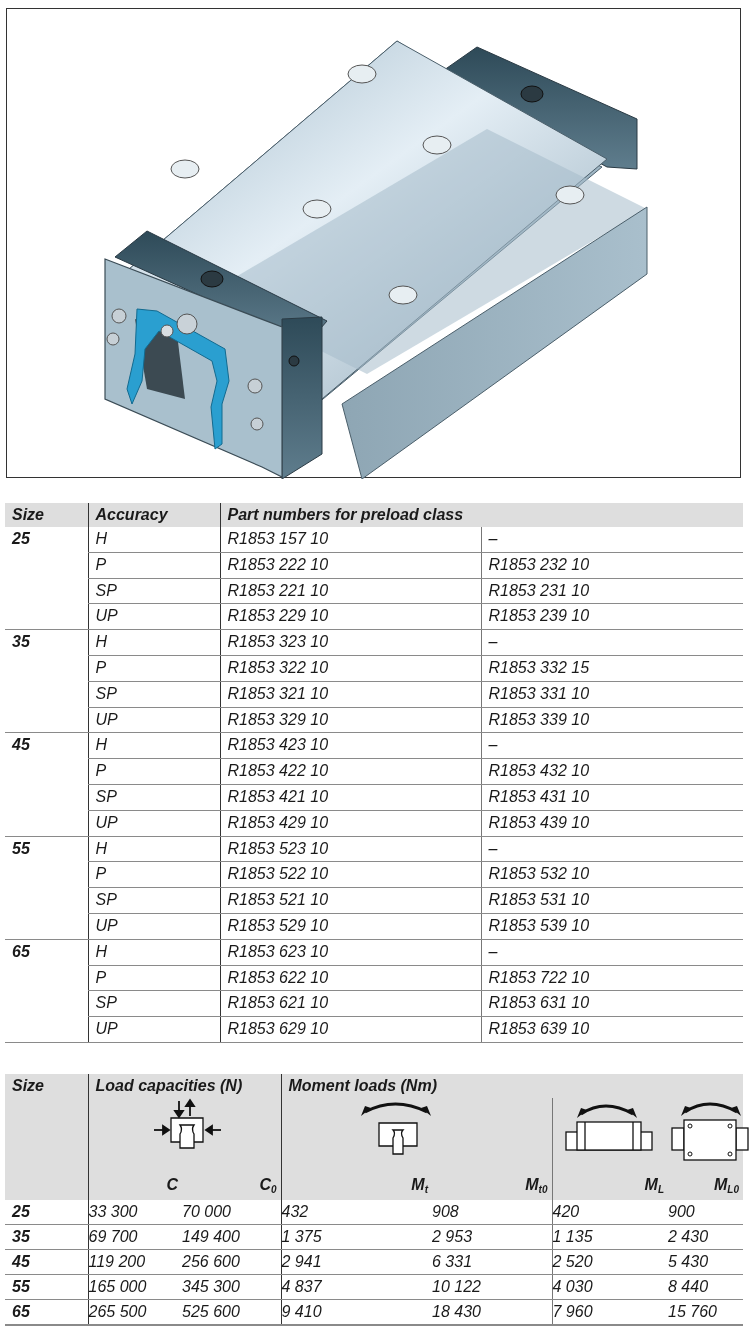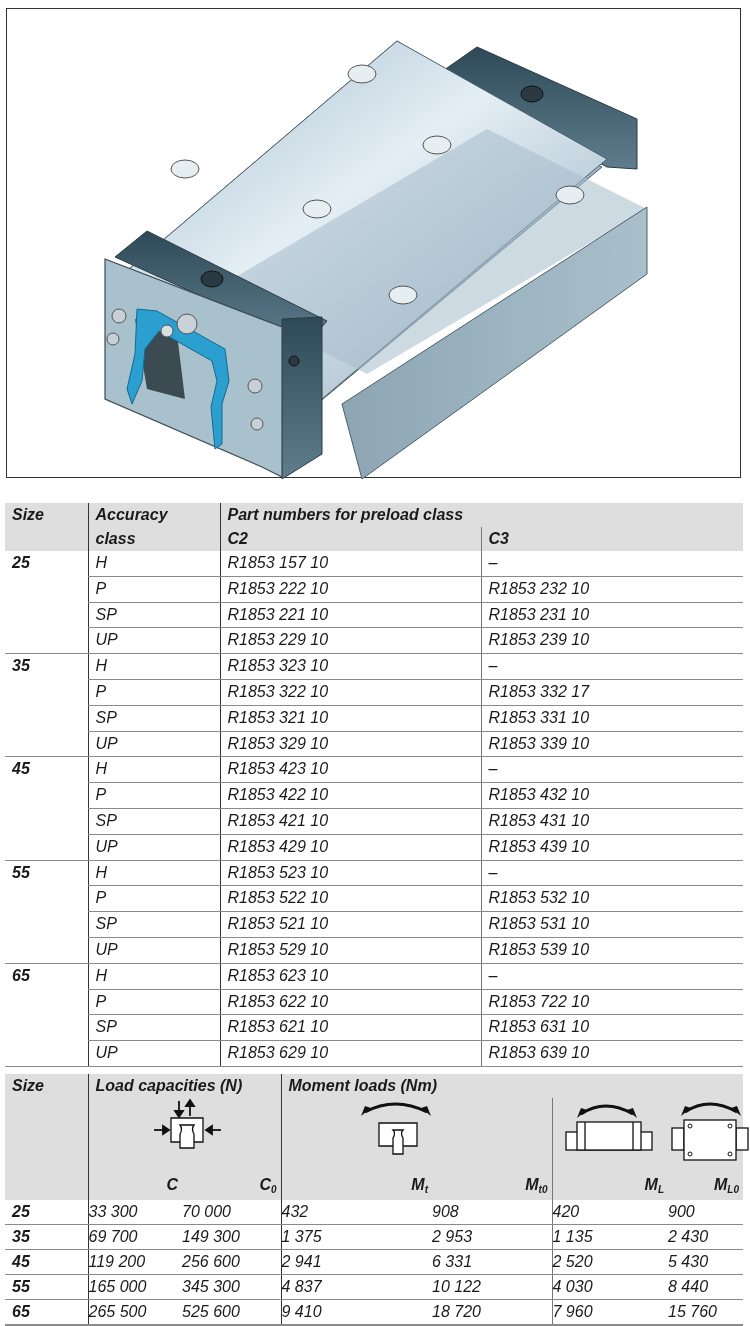--- a/index.html
+++ b/index.html
@@ -101,26 +101,20 @@
       <col style="width:132px">
       <col style="width:261px">
       <col style="width:262px">
     </colgroup>
   <thead>
     <tr>
       <th>Size</th>
       <th class="vl">Accuracy</th>
       <th class="vl" colspan="2">Part numbers for preload class</th>
     </tr>
-    <tr>
-      <th></th>
-      <th class="vl">class</th>
-      <th class="vl">C2</th>
-      <th class="hv">C3</th>
-    </tr>
   </thead>
   <tbody id="t1body">
       <tr>
         <td class="sz">25</td>
         <td class="vl">H</td>
         <td class="vl">R1853 157 10</td>
         <td class="hv">–</td>
       </tr>
       <tr>
         <td class="sz"></td>
@@ -143,21 +137,21 @@
       <tr>
         <td class="sz">35</td>
         <td class="vl">H</td>
         <td class="vl">R1853 323 10</td>
         <td class="hv">–</td>
       </tr>
       <tr>
         <td class="sz"></td>
         <td class="vl">P</td>
         <td class="vl">R1853 322 10</td>
-        <td class="hv">R1853 332 17</td>
+        <td class="hv">R1853 332 15</td>
       </tr>
       <tr>
         <td class="sz"></td>
         <td class="vl">SP</td>
         <td class="vl">R1853 321 10</td>
         <td class="hv">R1853 331 10</td>
       </tr>
       <tr class="grp-end">
         <td class="sz"></td>
         <td class="vl">UP</td>
@@ -328,21 +322,21 @@
         <td class="vl">33 300</td>
         <td>70 000</td>
         <td class="vl">432</td>
         <td>908</td>
         <td class="hv">420</td>
         <td>900</td>
       </tr>
       <tr>
         <td class="sz">35</td>
         <td class="vl">69 700</td>
-        <td>149 300</td>
+        <td>149 400</td>
         <td class="vl">1 375</td>
         <td>2 953</td>
         <td class="hv">1 135</td>
         <td>2 430</td>
       </tr>
       <tr>
         <td class="sz">45</td>
         <td class="vl">119 200</td>
         <td>256 600</td>
         <td class="vl">2 941</td>
@@ -357,18 +351,18 @@
         <td class="vl">4 837</td>
         <td>10 122</td>
         <td class="hv">4 030</td>
         <td>8 440</td>
       </tr>
       <tr>
         <td class="sz">65</td>
         <td class="vl">265 500</td>
         <td>525 600</td>
         <td class="vl">9 410</td>
-        <td>18 720</td>
+        <td>18 430</td>
         <td class="hv">7 960</td>
         <td>15 760</td>
       </tr>
     </tbody>
 </table>
 
 </body></html>

